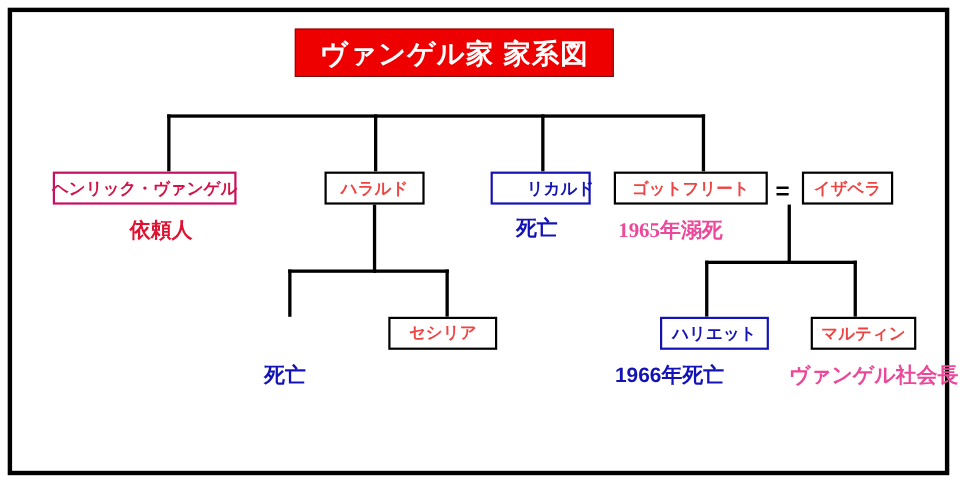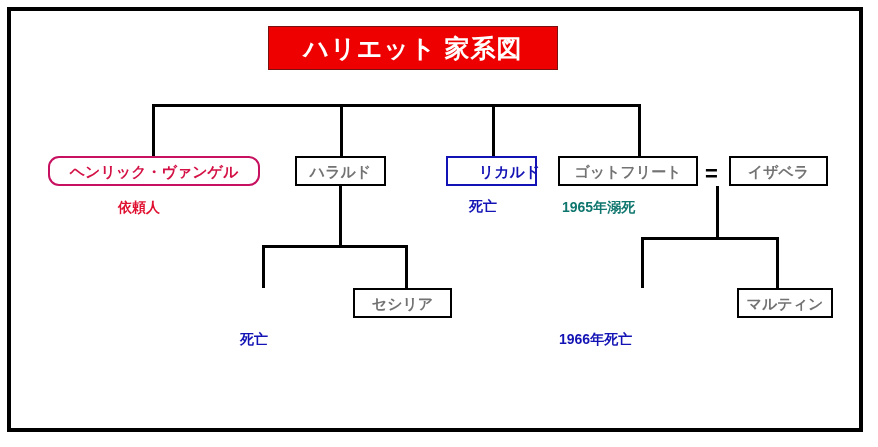--- a/index.html
+++ b/index.html
@@ -61,33 +61,33 @@
   }
   .node-label {
     font-size: 15px;
     font-weight: bold;
     line-height: 1;
   }
   .node-box.black  { border: 2px solid #000000; }
   .node-box.blue   { border: 2px solid #1313B5; }
   .node-box.crimson{ border: 2px solid #C71060; }
 
-  .node-box.black  .node-label  { color: #737373; }
+  .node-box.black  .node-label  { color: #ef4444; }
   .node-box.blue   .node-label  { color: #1313B5; }
   .node-box.crimson .node-label { color: #D31145; }
 
   
   .caption {
     position: absolute;
-    font-size: 14px;
+    font-size: 19px;
     font-weight: bold;
     white-space: nowrap;
     line-height: 1;
   }
-  .caption.black   { color: #0f766e; }
+  .caption.black   { color: #ec4899; font-family: Liberation Serif, serif; }
   .caption.blue    { color: #1313B5; }
   .caption.crimson { color: #E01030; }
 
   
   .line {
     position: absolute;
     background: #000000;
   }
   .line.h { height: 3px; }
   .line.v { width: 3px; }
@@ -102,69 +102,73 @@
   }
 </style>
 </head>
 <body>
 
 <div id="canvas">
 
   <div id="outer-frame"></div>
 
   <div id="title-banner">
-    <span class="title-text">ハリエット 家系図</span>
+    <span class="title-text">ヴァンゲル家 家系図</span>
   </div>
 
   <div class="line h" style="left:152px; top:104px; width:489px;"></div>
   <div class="line v" style="left:152px; top:104px; height:52px;"></div>
   <div class="line v" style="left:340px; top:104px; height:52px;"></div>
   <div class="line v" style="left:492px; top:104px; height:52px;"></div>
   <div class="line v" style="left:638px; top:104px; height:52px;"></div>
 
-  <div class="node-box crimson" style="left:48px; top:156px; width:212px;border-radius:11px;">
+  <div class="node-box crimson" style="left:48px; top:156px; width:167px;">
     <span class="node-label">ヘンリック・ヴァンゲル</span>
   </div>
   <div class="caption crimson" style="left:118px; top:200px;">依頼人</div>
 
   <div class="node-box black" style="left:295px; top:156px; width:91px;">
     <span class="node-label">ハラルド</span>
   </div>
 
   <div class="node-box blue" style="left:446px; top:156px; width:91px;padding-left:36px;">
     <span class="node-label">リカルド</span>
   </div>
   <div class="caption blue" style="left:469px; top:199px;">死亡</div>
 
   <div class="node-box black" style="left:558px; top:156px; width:140px;">
     <span class="node-label">ゴットフリート</span>
   </div>
   <div class="caption black" style="left:562px; top:200px;">1965年溺死</div>
 
   <span id="marriage-equals" style="left:705px; top:163px;">=</span>
 
-  <div class="node-box black" style="left:729px; top:156px; width:99px;">
+  <div class="node-box black" style="left:729px; top:156px; width:83px;">
     <span class="node-label">イザベラ</span>
   </div>
 
   <div class="line v" style="left:339px; top:186px; height:62px;"></div>
   <div class="line h" style="left:262px; top:245px; width:146px;"></div>
   <div class="line v" style="left:262px; top:245px; height:43px;"></div>
   <div class="line v" style="left:405px; top:245px; height:43px;"></div>
 
   <div class="line v" style="left:716px; top:186px; height:52px;"></div>
   <div class="line h" style="left:641px; top:237px; width:138px;"></div>
   <div class="line v" style="left:641px; top:237px; height:51px;"></div>
   <div class="line v" style="left:776px; top:237px; height:51px;"></div>
 
   <div class="caption blue" style="left:240px; top:332px;">死亡</div>
 
-  <div class="node-box black" style="left:353px; top:288px; width:99px;">
+  <div class="node-box black" style="left:353px; top:288px; width:99px;font-family:Liberation Serif, serif;">
     <span class="node-label">セシリア</span>
   </div>
 
+  <div class="node-box blue" style="left:600px; top:288px; width:99px;">
+    <span class="node-label">ハリエット</span>
+  </div>
   <div class="caption blue" style="left:559px; top:332px;">1966年死亡</div>
 
   <div class="node-box black" style="left:737px; top:288px; width:96px;">
     <span class="node-label">マルティン</span>
   </div>
+  <div class="caption black" style="left:717px; top:332px;">ヴァンゲル社会長</div>
 
 </div>
 
 </body></html>

